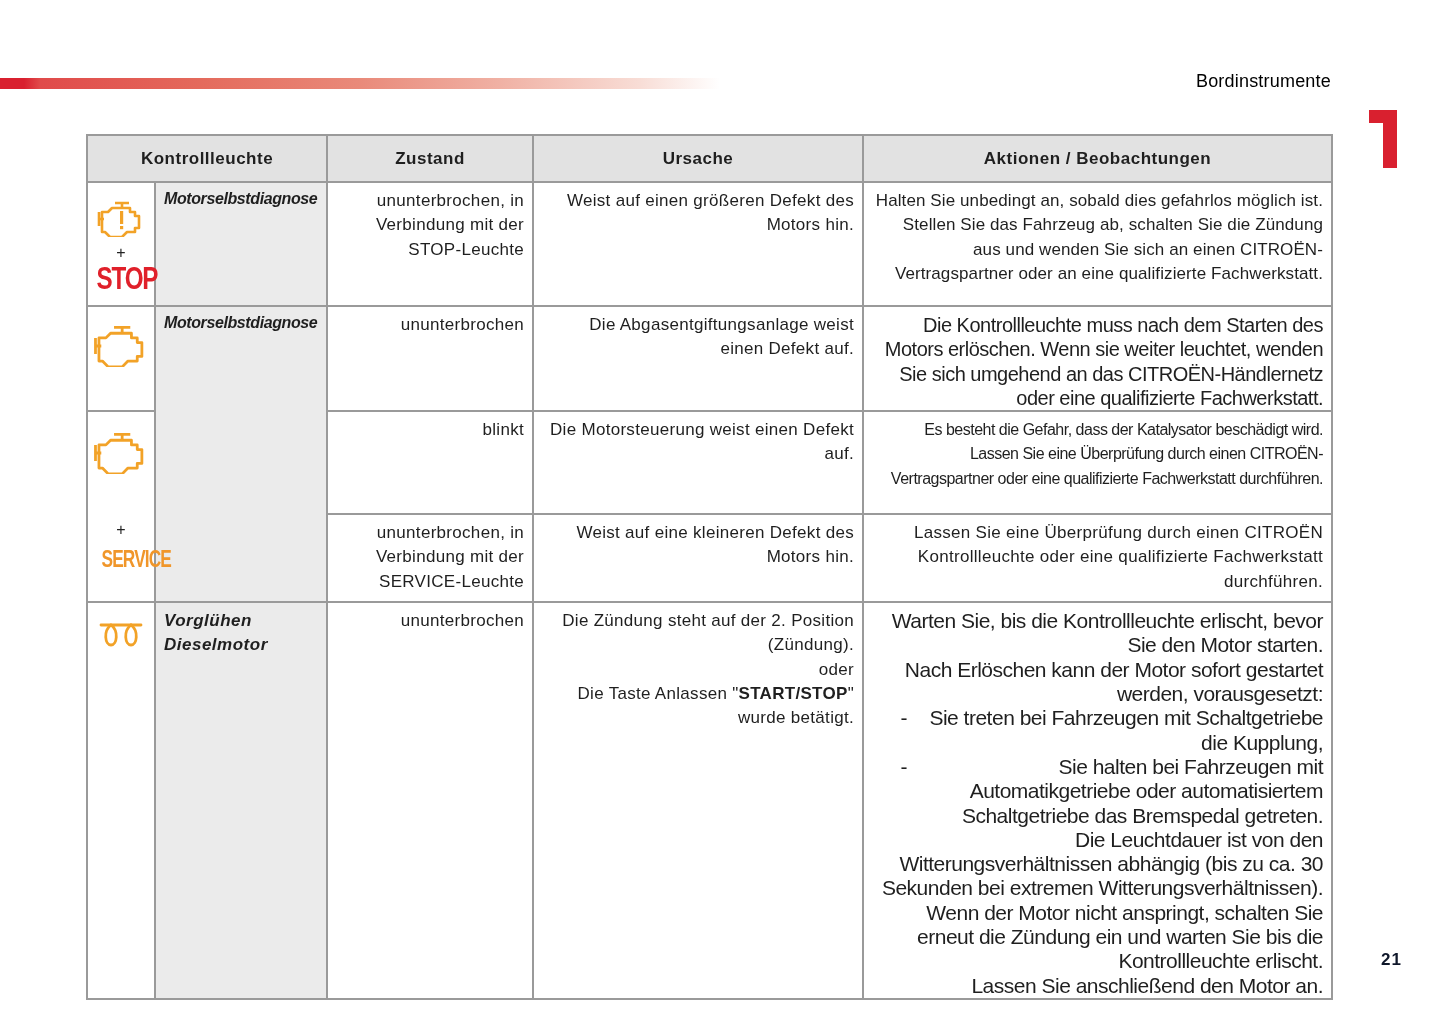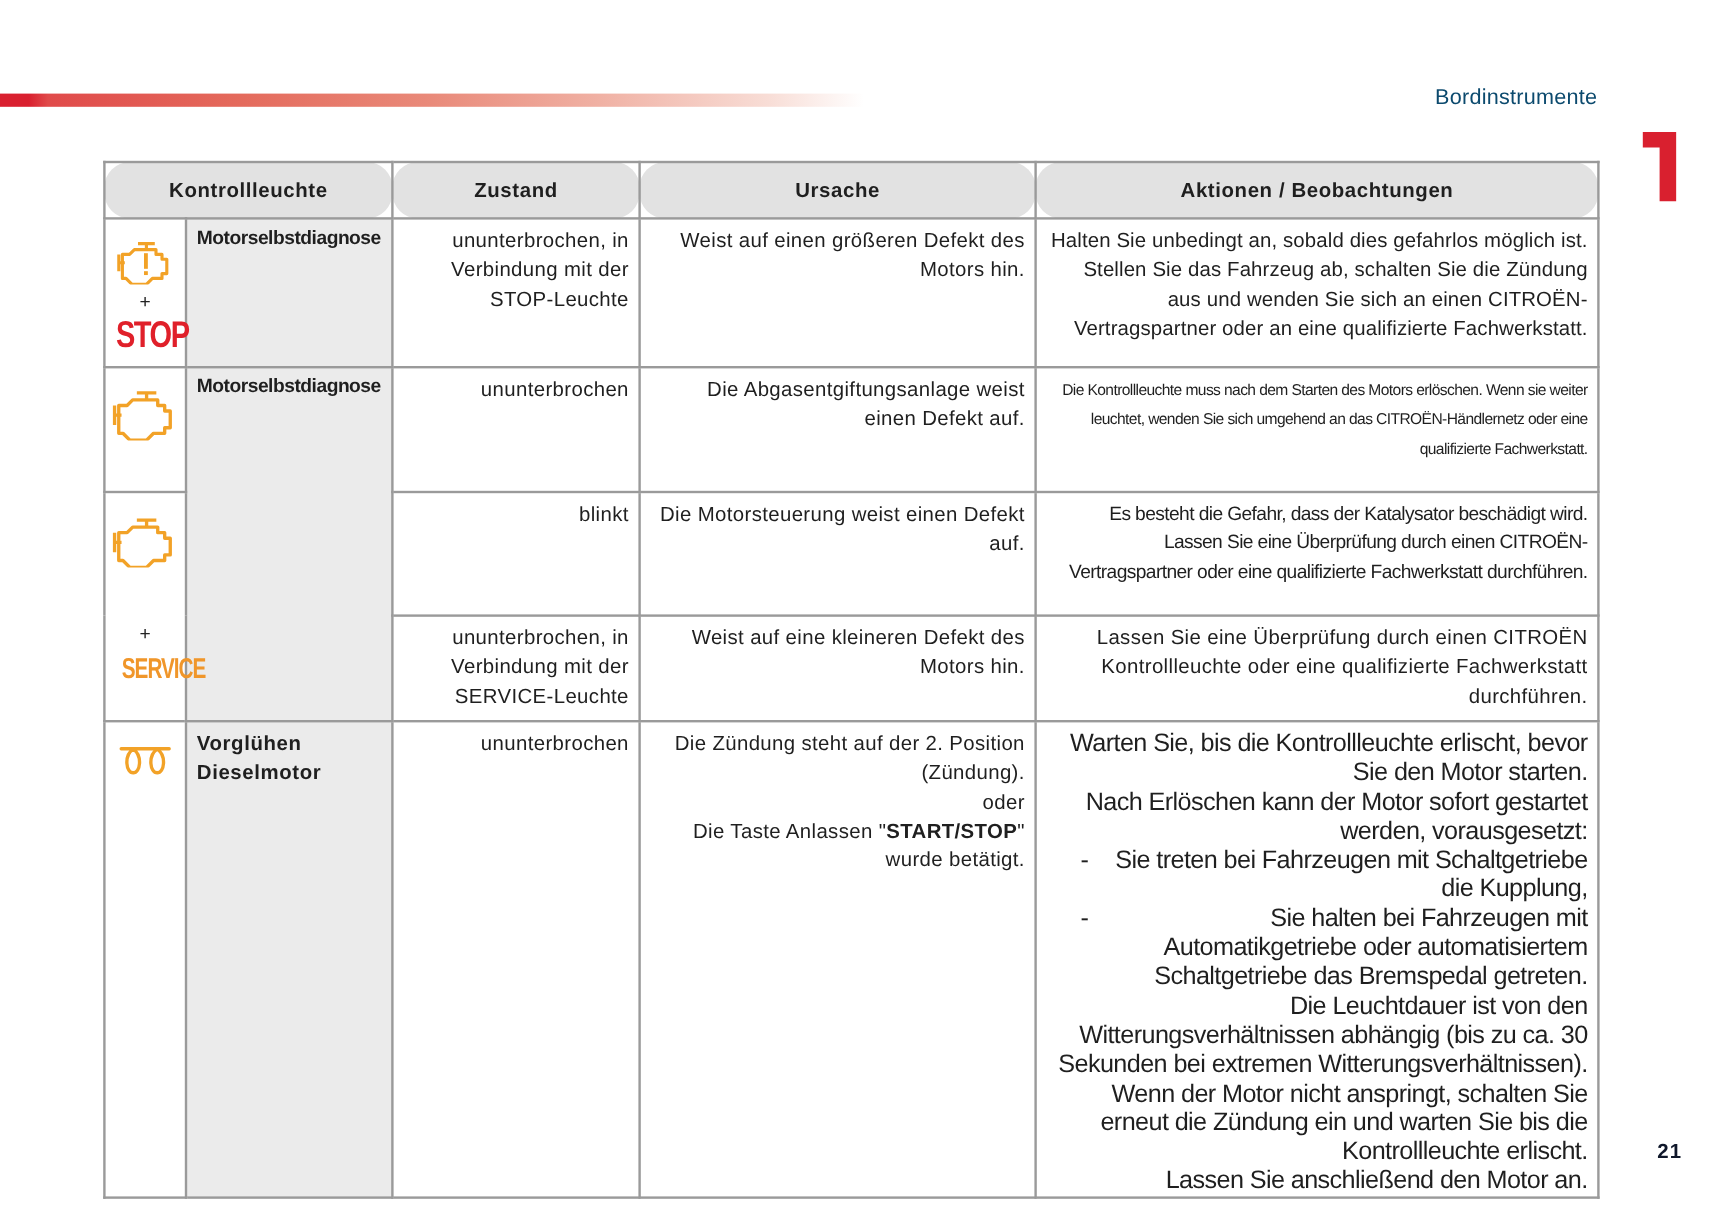--- a/index.html
+++ b/index.html
@@ -1,29 +1,29 @@
 <!DOCTYPE html>
 <html><head>
 <meta charset="utf-8">
 <style>
   html, body { margin:0; padding:0; background:#ffffff; }
   body { width:1445px; height:1026px; position:relative; overflow:hidden;
          font-family:"Liberation Sans", sans-serif; color:#1f1f1f; }
 
   .top-bar { position:absolute; left:0; top:78px; width:720px; height:11px;
     background:linear-gradient(to right,#d9202f 0px,#d9202f 24px,#e04a4a 40px,#e46a5c 200px,#e98a7a 360px,#f0b1a4 500px,#f8ddd6 640px,rgba(255,255,255,0) 720px); }
-  .section-title { position:absolute; right:114px; top:71px; font-size:18px; color:#0c4a6e; letter-spacing:0.2px; }
+  .section-title { position:absolute; right:114px; top:71px; font-size:18px; color:#000000; letter-spacing:0.2px; }
   .chapter-num { position:absolute; left:1367px; top:110px; width:30px; height:58px; }
   .page-num { position:absolute; right:43px; top:950px; font-size:17px; font-weight:bold; color:#0f172a; letter-spacing:1px; }
 
   table.main { position:absolute; left:86px; top:134px; width:1247px; border-collapse:collapse; table-layout:fixed; }
   table.main td, table.main th { border:2px solid #9a9a9a; vertical-align:top; padding:0; }
-  table.main th { background:#e2e2e2; height:45px; font-size:17px; font-weight:bold; text-align:center; vertical-align:middle; letter-spacing:0.5px; color:#1f1f1f;border-radius:21px; }
+  table.main th { background:#e2e2e2; height:45px; font-size:17px; font-weight:bold; text-align:center; vertical-align:middle; letter-spacing:0.5px; color:#1f1f1f; }
   .c-icon { width:66px; text-align:center; }
-  .c-name { width:170px; background:#ebebeb; }
+  .c-name { width:170px; background:#ebebeb;font-style:italic; }
   .txt { font-size:17px; line-height:24.3px; padding:6px 8px 0 8px; letter-spacing:0.3px;text-align:right; }
   .name-cond { font-size:16px; font-weight:bold; padding:7px 8px 0 8px; letter-spacing:-0.4px; }
   .name-bold { font-size:17px; font-weight:bold; line-height:24.3px; padding:6px 8px 0 8px; letter-spacing:0.5px; }
   .plus { font-size:16px; color:#222; line-height:20px; }
   .stop-label { font-size:31px; font-weight:bold; color:#e0202a; letter-spacing:-1.5px; line-height:32px; transform:scaleX(0.78); display:inline-block; }
   .service-label { font-size:24px; font-weight:bold; color:#f0962a; letter-spacing:-1.2px; transform:scaleX(0.72); display:inline-block; line-height:26px; }
   .engine { display:block; margin:0 auto; }
   .dash-row { display:flex; }
   .dash { width:35px; flex:none; }
   .cond { letter-spacing:-0.55px; }
@@ -101,21 +101,21 @@
       <td class="c-name" rowspan="3">
         <div class="name-cond">Motorselbstdiagnose</div>
       </td>
       <td>
           <div class="txt">ununterbrochen</div>
         </td>
       <td>
           <div class="txt">Die Abgasentgiftungsanlage weist einen Defekt auf.</div>
         </td>
       <td>
-          <div class="txt cond" style="font-size:13px;letter-spacing:-0.5px">Die Kontrollleuchte muss nach dem Starten des Motors erlöschen. Wenn sie weiter leuchtet, wenden Sie sich umgehend an das CITROËN-Händlernetz oder eine qualifizierte Fachwerkstatt.</div>
+          <div class="txt cond" style="font-size:20px;letter-spacing:-0.5px">Die Kontrollleuchte muss nach dem Starten des Motors erlöschen. Wenn sie weiter leuchtet, wenden Sie sich umgehend an das CITROËN-Händlernetz oder eine qualifizierte Fachwerkstatt.</div>
         </td>
     </tr>
 
     <tr style="height:103px">
       <td class="c-icon" rowspan="2">
         <div style="padding-top:20px">
           <svg class="engine" width="58" height="42" viewBox="0 0 50 36">
             <g fill="none" stroke="#f2a227" stroke-width="2.4" stroke-linejoin="round">
               <path d="M3,11 v14 M3,18 h5 M8,11 h4 l4,-4 h18 v4 h5 v4 h4 v12 h-4 v4 h-8 l-5,5 h-12 l-5,-5 h-3 v-20 z"></path>
               <path d="M19,2 h14 M26,2 v5"></path>

